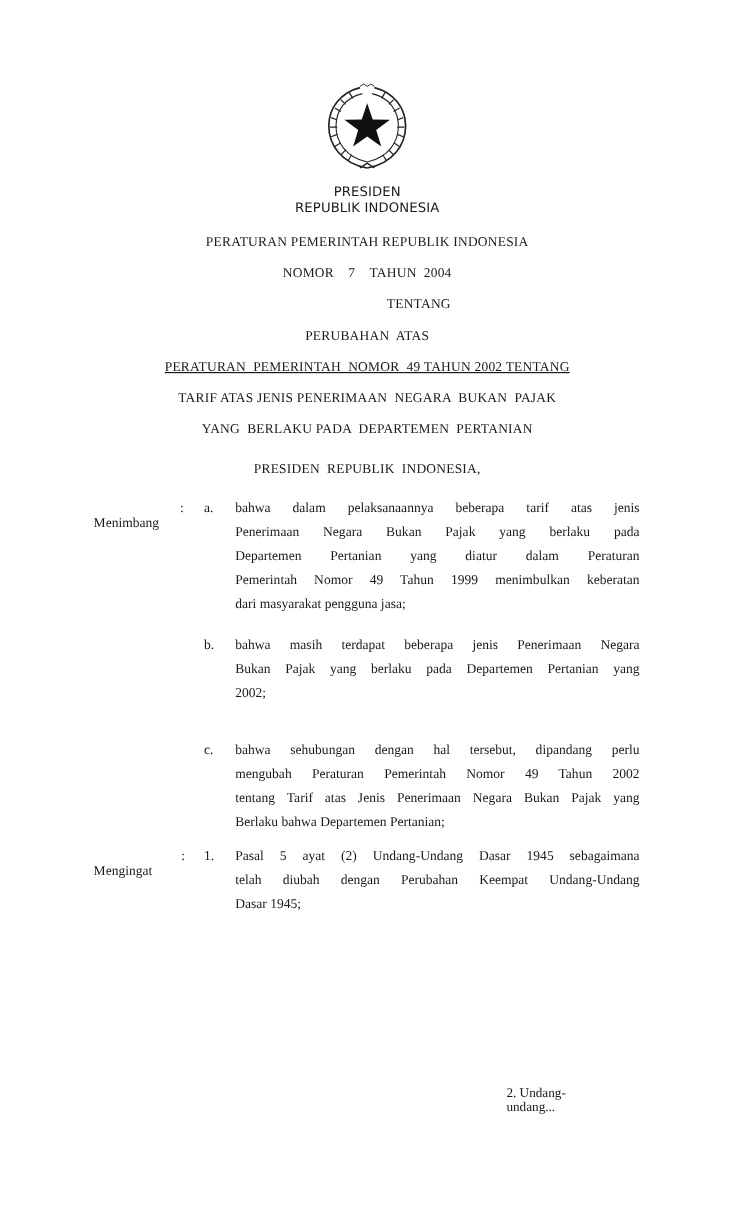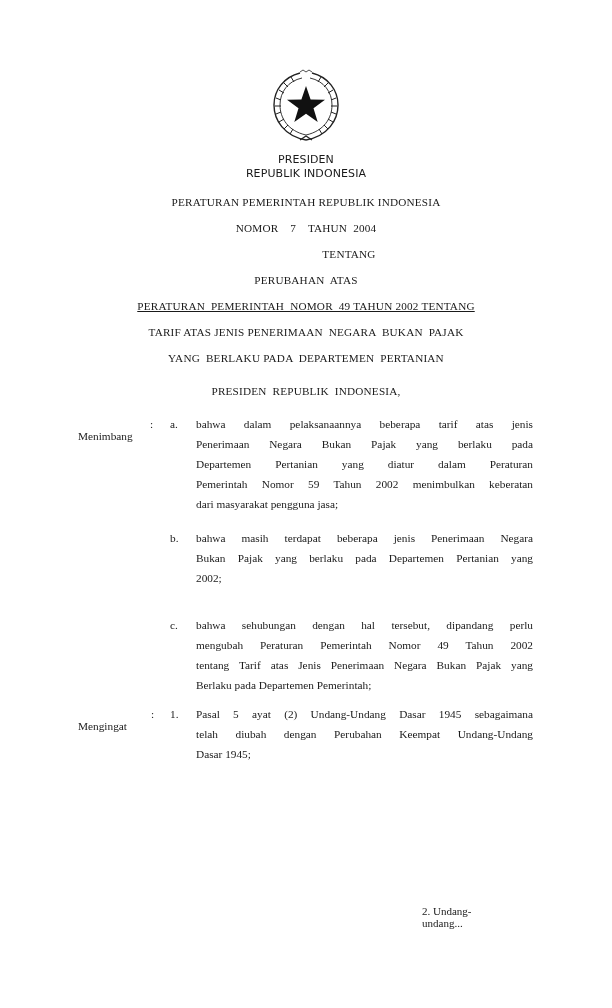--- a/index.html
+++ b/index.html
@@ -76,37 +76,37 @@
 
   <div class="row serif" style="top:414px; left:0; width:612px;">
     <span class="label">Menimbang</span>
     <span class="colon" style="left:150px;">:</span>
 
     <span class="marker" style="top:0;">a.</span>
     <div class="body-text" style="top:0;">
       <span class="line justify">bahwa dalam pelaksanaannya beberapa tarif atas jenis</span>
       <span class="line justify">Penerimaan Negara Bukan Pajak yang berlaku pada</span>
       <span class="line justify">Departemen Pertanian yang diatur dalam Peraturan</span>
-      <span class="line justify">Pemerintah Nomor 59 Tahun 2002 menimbulkan keberatan</span>
+      <span class="line justify">Pemerintah Nomor 49 Tahun 1999 menimbulkan keberatan</span>
       <span class="line">dari masyarakat pengguna jasa;</span>
     </div>
 
     <span class="marker" style="top:114px;">b.</span>
     <div class="body-text" style="top:114px;">
       <span class="line justify">bahwa masih terdapat beberapa jenis Penerimaan Negara</span>
       <span class="line justify">Bukan Pajak yang berlaku pada Departemen Pertanian yang</span>
       <span class="line">2002;</span>
     </div>
 
     <span class="marker" style="top:201px;">c.</span>
     <div class="body-text" style="top:201px;">
       <span class="line justify">bahwa sehubungan dengan hal tersebut, dipandang perlu</span>
       <span class="line justify">mengubah Peraturan Pemerintah Nomor 49 Tahun 2002</span>
       <span class="line justify">tentang Tarif atas Jenis Penerimaan Negara Bukan Pajak yang</span>
-      <span class="line">Berlaku pada Departemen Pemerintah;</span>
+      <span class="line">Berlaku bahwa Departemen Pertanian;</span>
     </div>
   </div>
 
   <div class="row serif" style="top:704px; left:0; width:612px;">
     <span class="label">Mengingat</span>
     <span class="colon" style="left:151px;">:</span>
     <span class="marker" style="top:0;">1.</span>
     <div class="body-text" style="top:0;">
       <span class="line justify">Pasal 5 ayat (2) Undang-Undang Dasar 1945 sebagaimana</span>
       <span class="line justify">telah diubah dengan Perubahan Keempat Undang-Undang</span>

